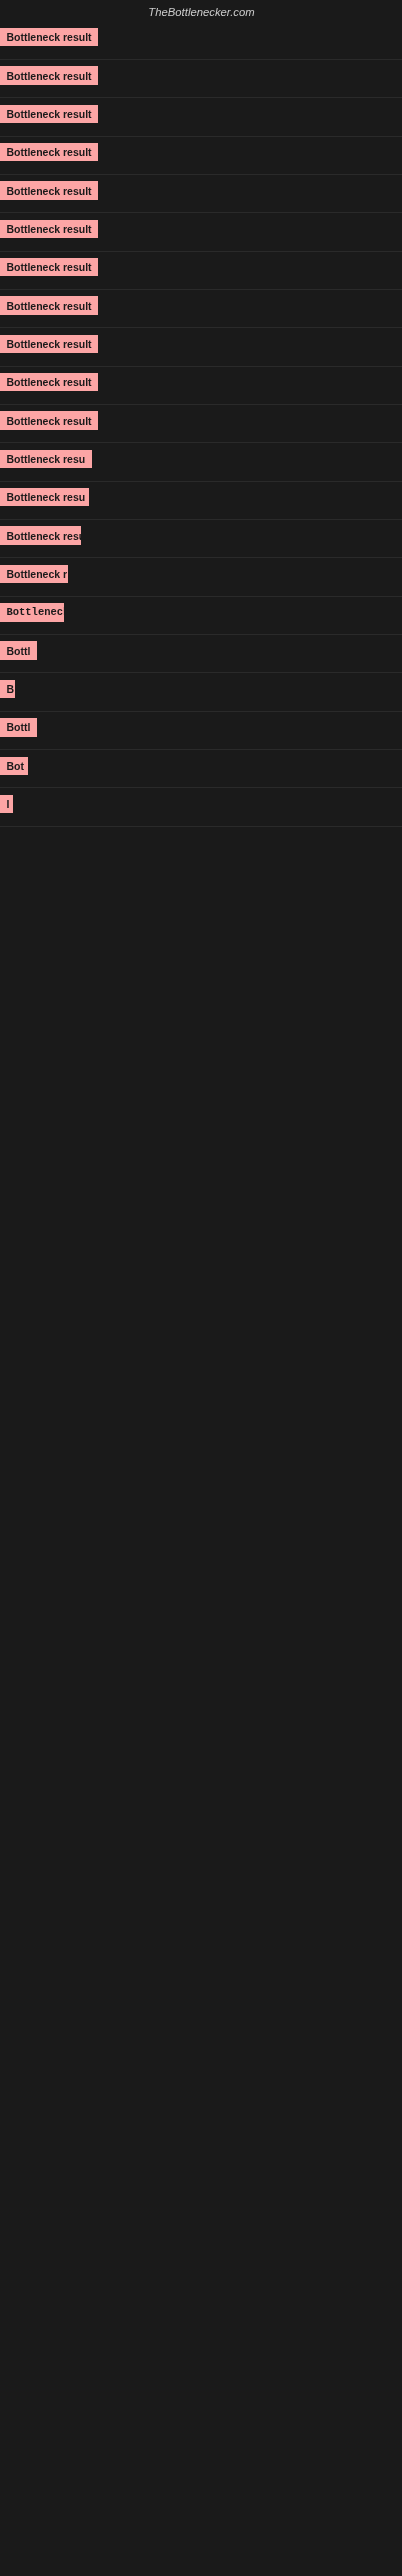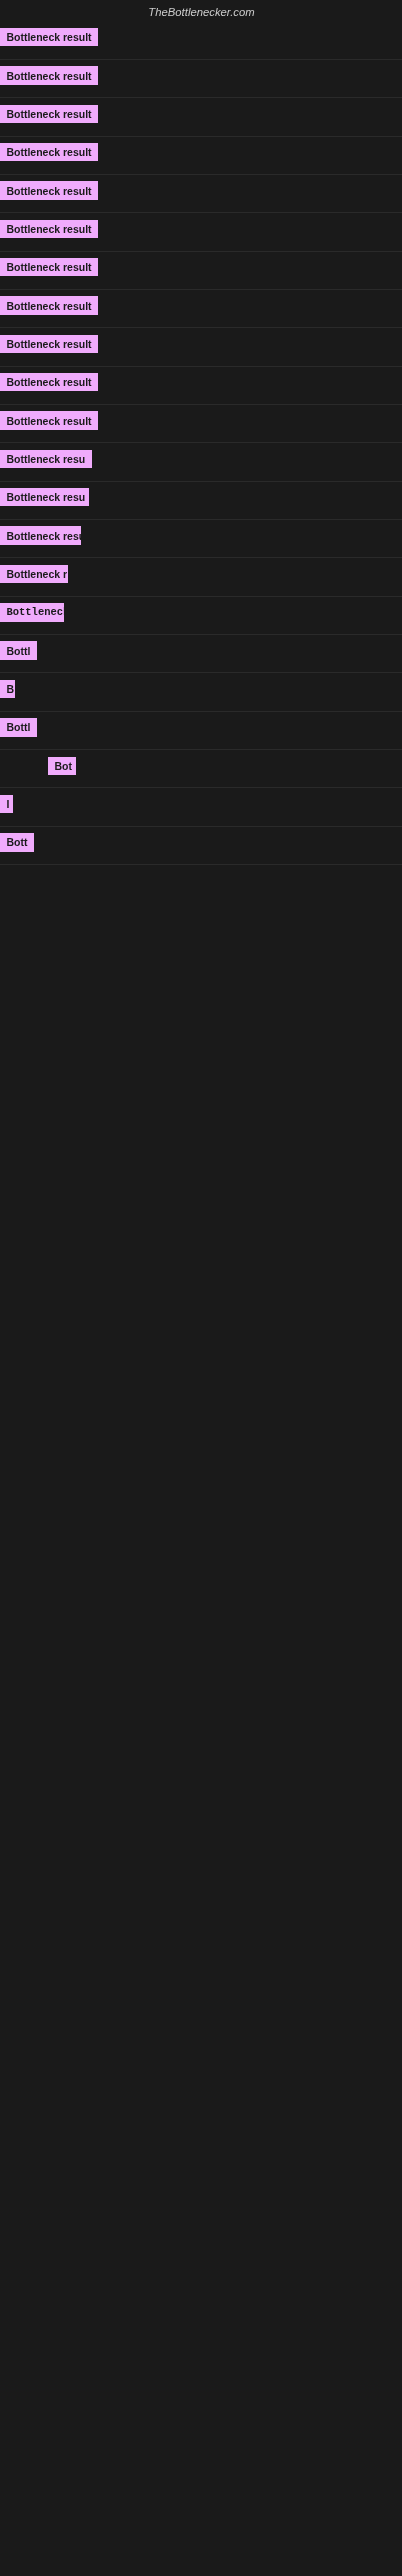--- a/index.html
+++ b/index.html
@@ -15,21 +15,21 @@
       position: relative;
     }
     .site-title {
       text-align: center;
       color: #cccccc;
       font-size: 11.3px;
       padding: 6.4px 0 3.2px 0;
       font-style: italic;
     }
     .bottleneck-bar {
-      background-color: #f0abfc;
+      background-color: #fca5a5;
       color: #1a1a1a;
       font-size: 10.5px;
       font-weight: bold;
       padding: 3.2px 6.4px;
       display: inline-block;
       margin-bottom: 3.2px;
       white-space: nowrap;
       overflow: hidden;
     }
     .row {
@@ -57,17 +57,16 @@
     <div class="row"><span class="bottleneck-bar" style="max-width: 125px;">Bottleneck result</span></div>
     <div class="row"><span class="bottleneck-bar" style="max-width: 113px;">Bottleneck result</span></div>
     <div class="row"><span class="bottleneck-bar" style="max-width: 97px;">Bottleneck resu</span></div>
     <div class="row"><span class="bottleneck-bar" style="max-width: 89px;">Bottleneck resu</span></div>
     <div class="row"><span class="bottleneck-bar" style="max-width: 81px;">Bottleneck resu</span></div>
     <div class="row"><span class="bottleneck-bar" style="max-width: 68px;">Bottleneck r</span></div>
     <div class="row"><span class="bottleneck-bar" style="max-width: 64px; font-family: Liberation Mono, monospace;">Bottleneck</span></div>
     <div class="row"><span class="bottleneck-bar" style="max-width: 40px;">Bottl</span></div>
     <div class="row"><span class="bottleneck-bar" style="max-width: 14.5px;">B</span></div>
     <div class="row"><span class="bottleneck-bar" style="max-width: 40px;">Bottl</span></div>
-    <div class="row"><span class="bottleneck-bar" style="max-width: 28px; margin-left: 48px;">Bot</span></div>
+    <div class="row"><span class="bottleneck-bar" style="max-width: 28px;">Bot</span></div>
     <div class="row"><span class="bottleneck-bar" style="max-width: 8px;">I</span></div>
-    <div class="row"><span class="bottleneck-bar" style="max-width: 36px;">Bott</span></div>
   </div>
 
 
 </body></html>

